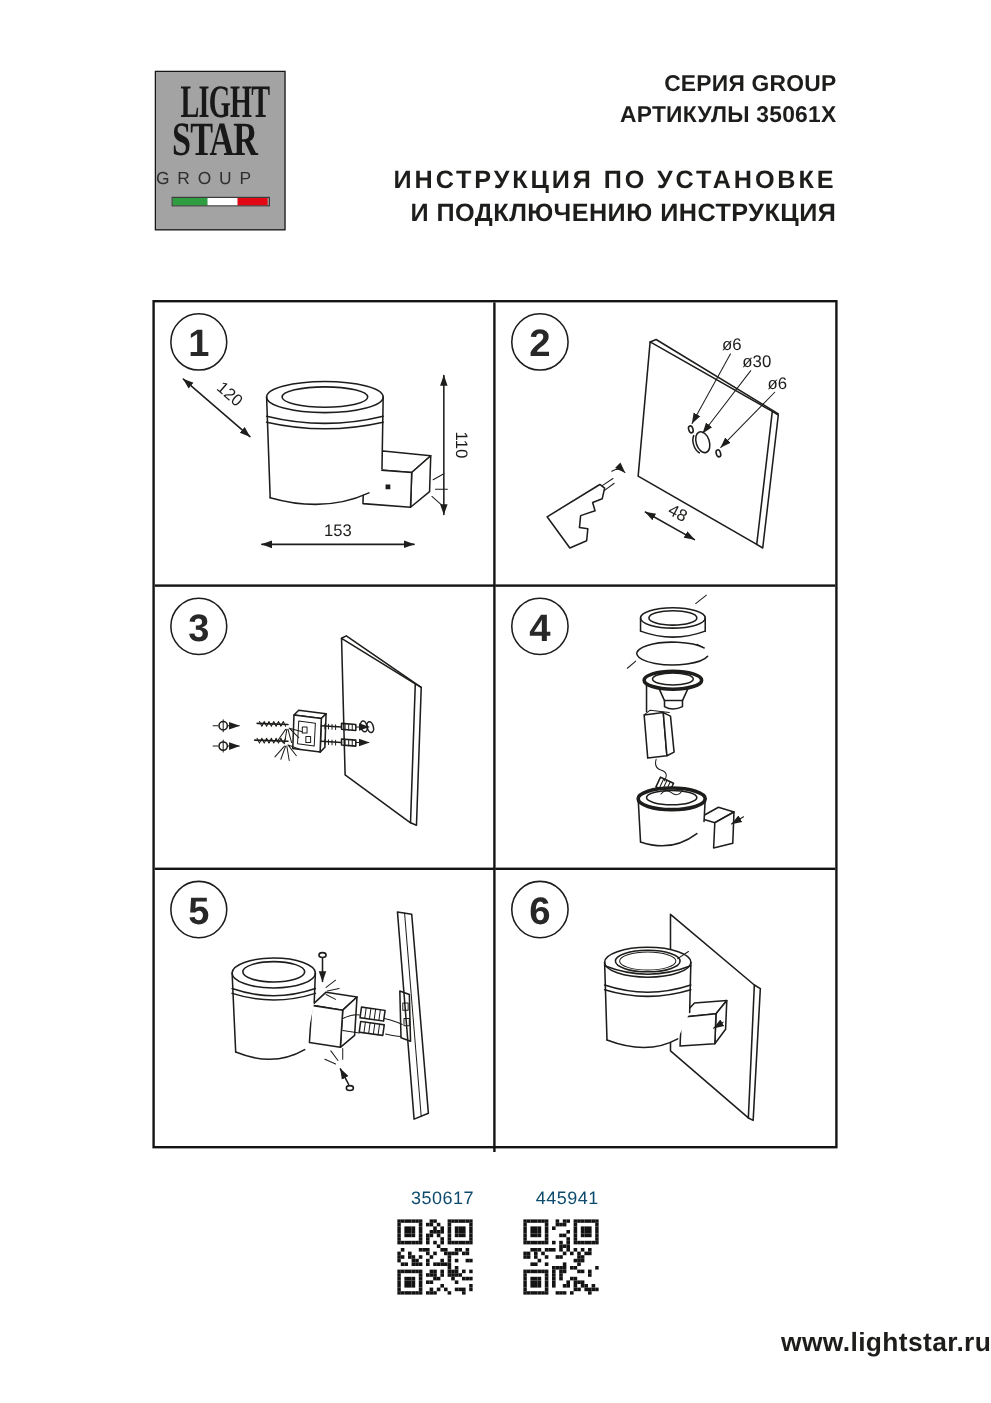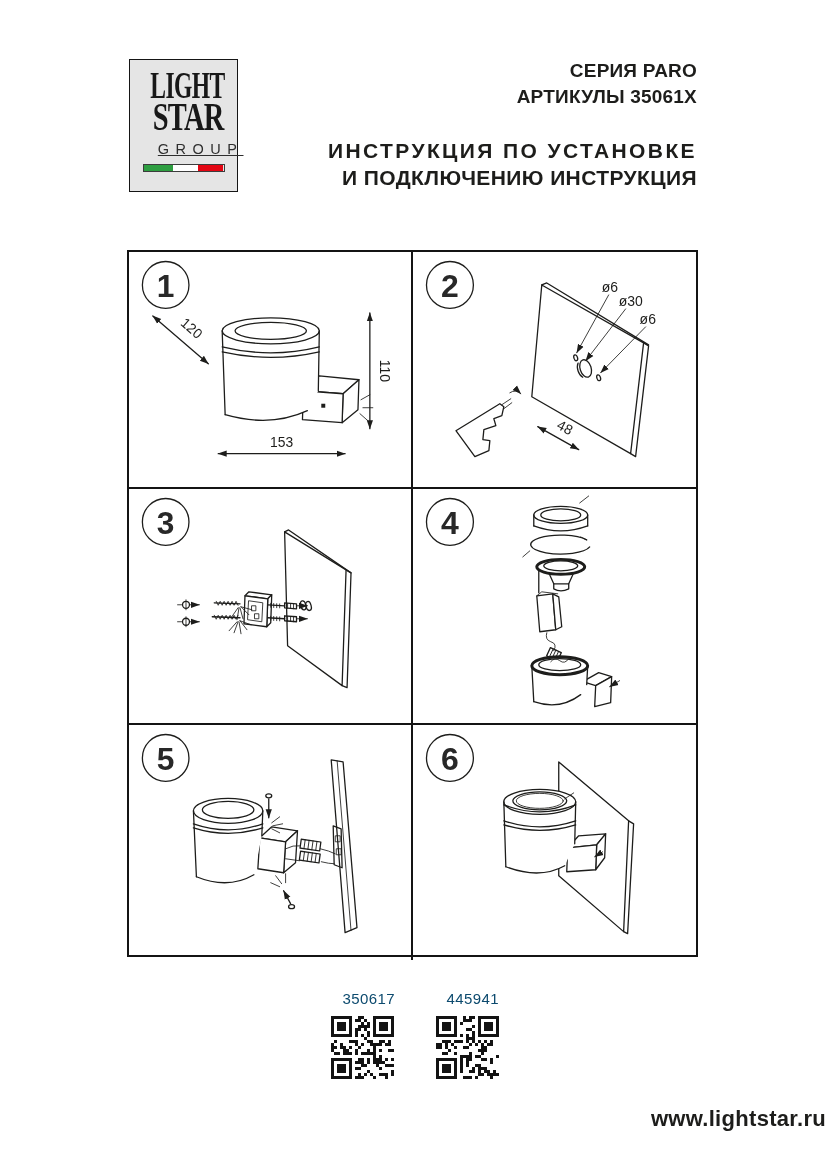--- a/index.html
+++ b/index.html
@@ -3,32 +3,32 @@
 <meta charset="utf-8">
 <style>
   html,body{margin:0;padding:0;}
   body{
     width:826px;height:1169px;position:relative;background:#ffffff;
     font-family:"Liberation Sans",sans-serif;color:#1d1d1b;overflow:hidden;
   }
   
   .logo-box{
     position:absolute;left:129px;top:59px;width:109px;height:133px;
-    border:1.6px solid #151515;box-sizing:border-box;text-align:right;background:#e5e5e5;
+    border:1.6px solid #151515;box-sizing:border-box;text-align:left;background:#a3a3a3;
   }
   .logo-word{
     font-family:"Liberation Serif",serif;font-weight:700;font-size:38px;
     line-height:32px;letter-spacing:-1px;color:#181818;display:block;
     transform-origin:50% 60%;
   }
   .logo-word.w1{margin-top:9px;transform:scaleX(0.62) scaleY(1.02);}
   .logo-word.w2{transform:scaleX(0.75) scaleY(1.05);}
   .logo-group{
     display:block;margin-top:8px;font-size:14.5px;font-weight:400;
-    letter-spacing:6.5px;margin-right:-6.5px;color:#2e2e2e;text-decoration:underline;
+    letter-spacing:6.5px;margin-right:-6.5px;color:#2e2e2e;
   }
   .logo-flag{
     width:82px;height:8px;margin:7px auto 0;border:1px solid #3c3c3c;
     box-sizing:border-box;display:flex;
   }
   .logo-flag .fg{flex:1.15;background:#2e9e41;}
   .logo-flag .fw{flex:1;background:#ffffff;}
   .logo-flag .fr{flex:1;background:#e30613;}
   
   .header-right{position:absolute;right:129px;top:58px;text-align:right;}
@@ -86,21 +86,21 @@
   <span class="logo-word w2">STAR</span>
   <span class="logo-group">GROUP</span>
   <div class="logo-flag">
     <div class="fg"></div>
     <div class="fw"></div>
     <div class="fr"></div>
   </div>
 </div>
 
 <div class="header-right">
-  <div class="hdr-series">СЕРИЯ PARO</div>
+  <div class="hdr-series">СЕРИЯ GROUP</div>
   <div class="hdr-articles">АРТИКУЛЫ 35061X</div>
   <div class="hdr-title">
     <span class="t1">ИНСТРУКЦИЯ ПО УСТАНОВКЕ</span>
     <span class="t2">И ПОДКЛЮЧЕНИЮ ИНСТРУКЦИЯ</span>
   </div>
 </div>
 
 <div class="steps-grid">
 
   <div class="cell c-r c-b">

